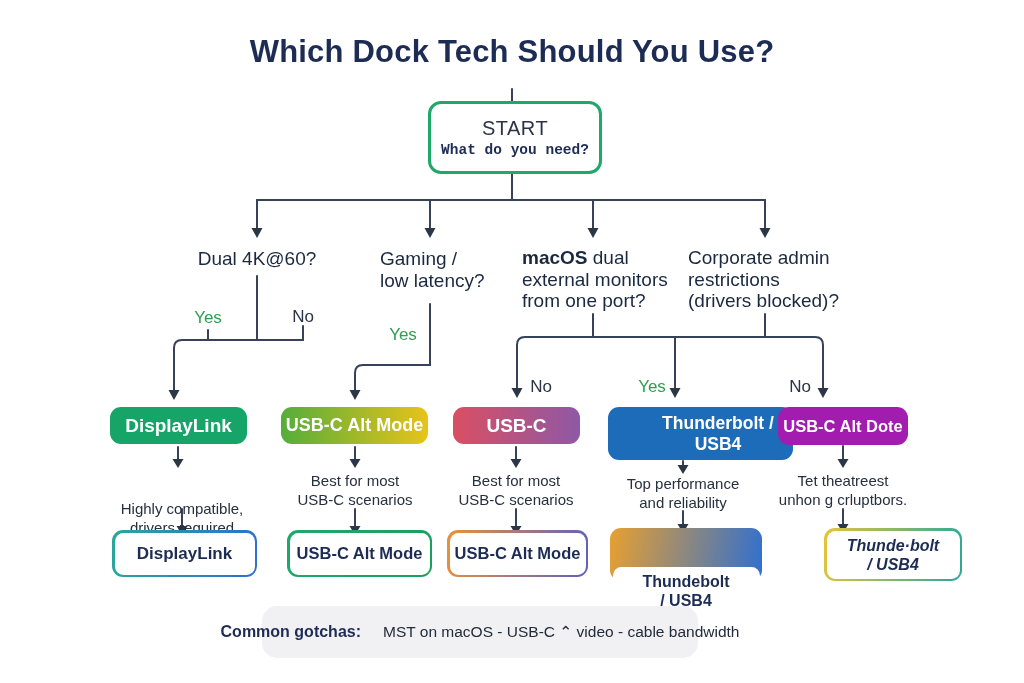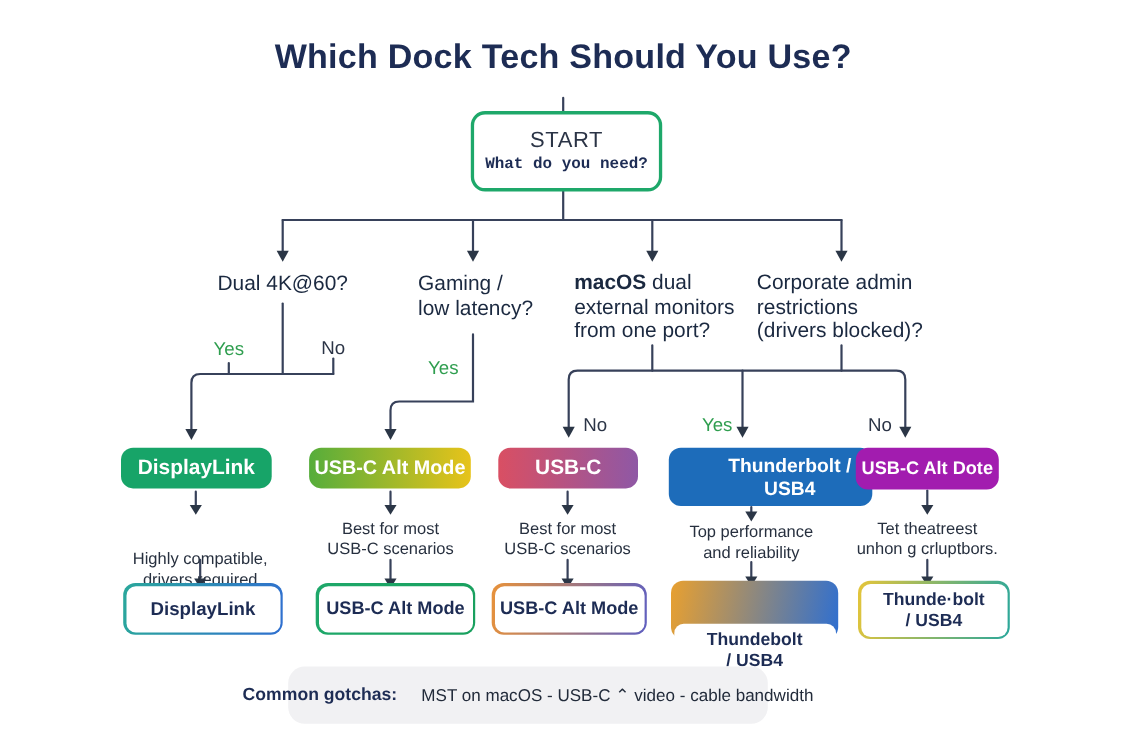--- a/index.html
+++ b/index.html
@@ -47,21 +47,21 @@
     display:flex;flex-direction:column;align-items:center;justify-content:center;
     font-weight:bold;color:#1d2c54;text-align:center;}
   #f1{left:112px;top:530px;width:140px;height:42px;background:linear-gradient(100deg,#2aa79b,#2f6fd0);}
   #f1 .inner{font-size:17px;}
   #f2{left:287px;top:530px;width:140px;height:42px;background:linear-gradient(100deg,#1ea86a,#19a05e);}
   #f2 .inner{font-size:16.5px;}
   #f3{left:447px;top:530px;width:136px;height:42px;background:linear-gradient(100deg,#e8923a,#5f5fc0);}
   #f3 .inner{font-size:16.5px;}
   #f4{left:610px;top:528px;width:147px;height:48px;background:linear-gradient(100deg,#e8a030,#2f6fd0);}
   #f4 .inner{font-size:16px;line-height:19px;margin-top:36px;}
-  #f5{left:780px;top:528px;width:133px;height:48px;background:linear-gradient(100deg,#e5c53a,#2aa79b);}
+  #f5{left:824px;top:528px;width:133px;height:48px;background:linear-gradient(100deg,#e5c53a,#2aa79b);font-style:italic;}
   #f5 .inner{font-size:16px;line-height:19px;}
   
   #gotchas{left:262px;top:606px;width:436px;height:52px;background:#f1f1f3;border-radius:15px;
     display:flex;align-items:center;justify-content:center;gap:22px;white-space:nowrap;}
   #gotchas .gl{font-size:16px;font-weight:bold;color:#1d2c54;}
   #gotchas .gt{font-size:15.5px;color:#222b3a;}
 </style>
 </head>
 <body>
 

